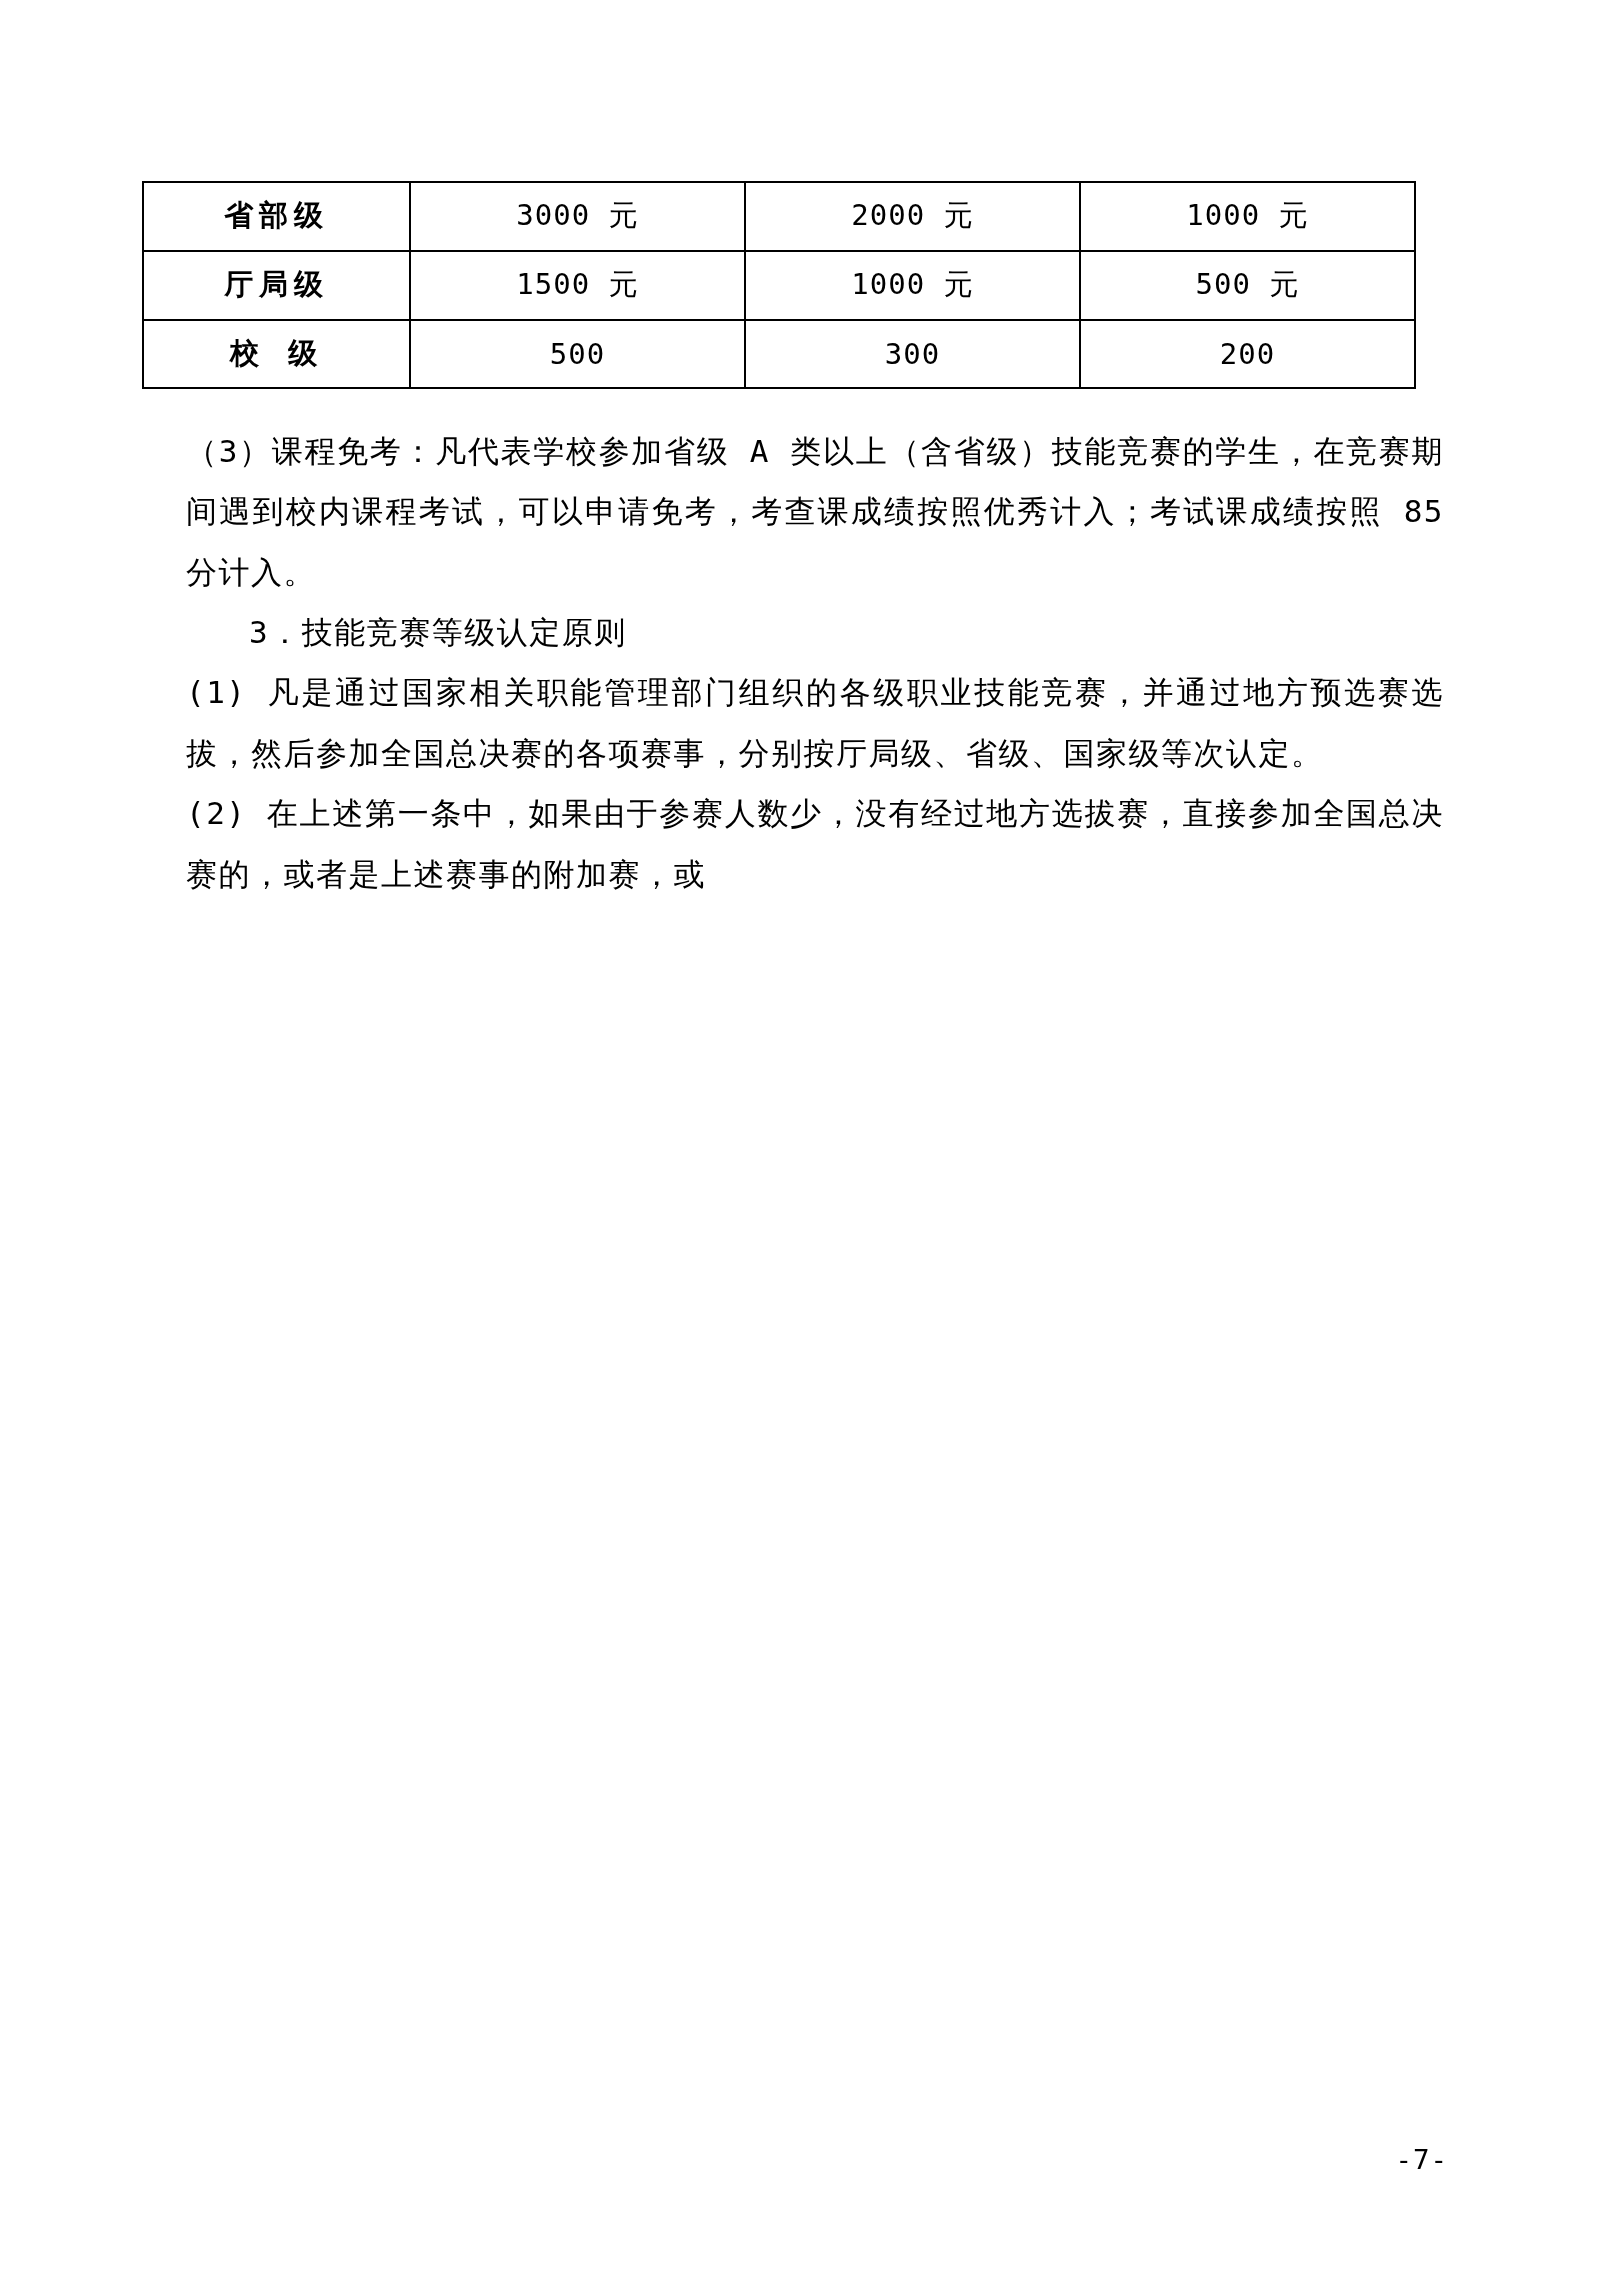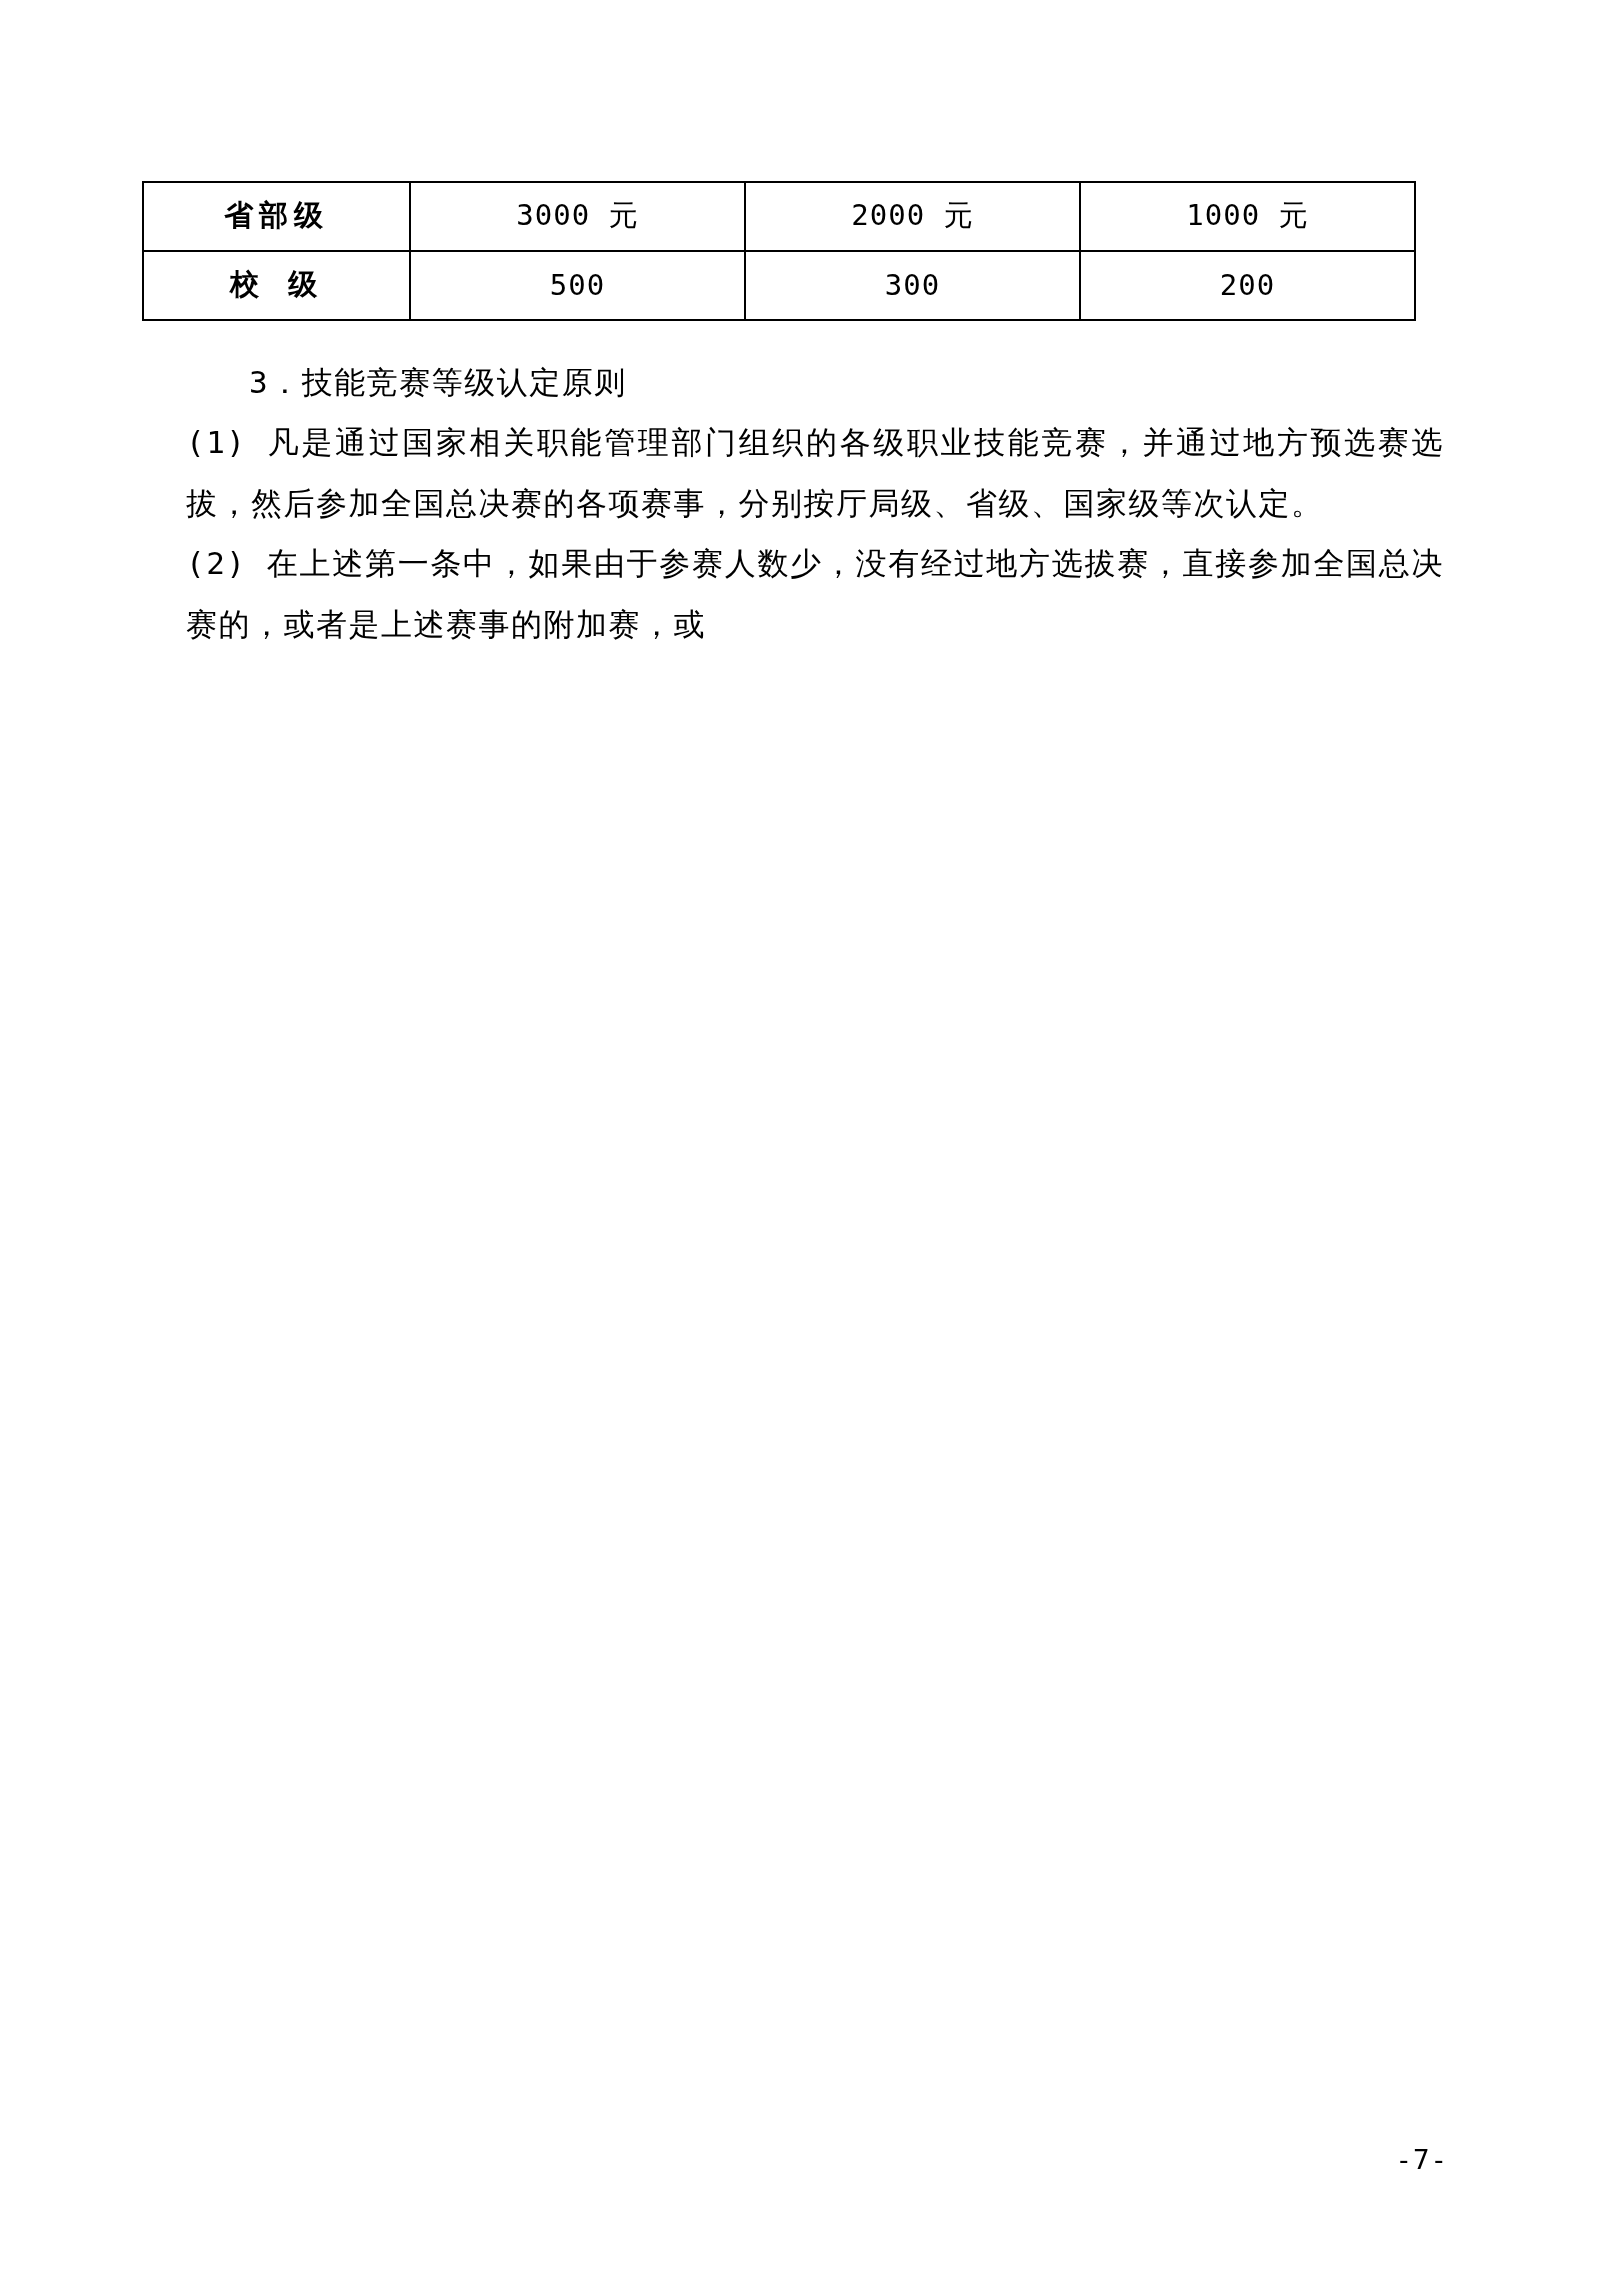--- a/index.html
+++ b/index.html
@@ -92,34 +92,41 @@
 
   <table class="reward-table">
     <tbody>
       <tr>
         <td class="label">省部级</td>
         <td class="val">3000 元</td>
         <td class="val">2000 元</td>
         <td class="val">1000 元</td>
       </tr>
       <tr>
+        <td class="label">厅局级</td>
+        <td class="val">1500 元</td>
+        <td class="val">1000 元</td>
+        <td class="val">500 元</td>
+      </tr>
+      <tr>
         <td class="label">校 级</td>
         <td class="val">500</td>
         <td class="val">300</td>
         <td class="val">200</td>
       </tr>
     </tbody>
   </table>
 
   <div class="note">
   </div>
 
   <div class="spacer-sm"></div>
 
 
+  <p class="body">（3）课程免考：凡代表学校参加省级 A 类以上（含省级）技能竞赛的学生，在竞赛期间遇到校内课程考试，可以申请免考，考查课成绩按照优秀计入；考试课成绩按照 85 分计入。</p>
 
   <p class="body indent">3．技能竞赛等级认定原则</p>
 
   <p class="body">(1) 凡是通过国家相关职能管理部门组织的各级职业技能竞赛，并通过地方预选赛选拔，然后参加全国总决赛的各项赛事，分别按厅局级、省级、国家级等次认定。</p>
 
   <p class="body">(2) 在上述第一条中，如果由于参赛人数少，没有经过地方选拔赛，直接参加全国总决赛的，或者是上述赛事的附加赛，或</p>
 
   <div class="page-number">-7-</div>
 
 </div>

